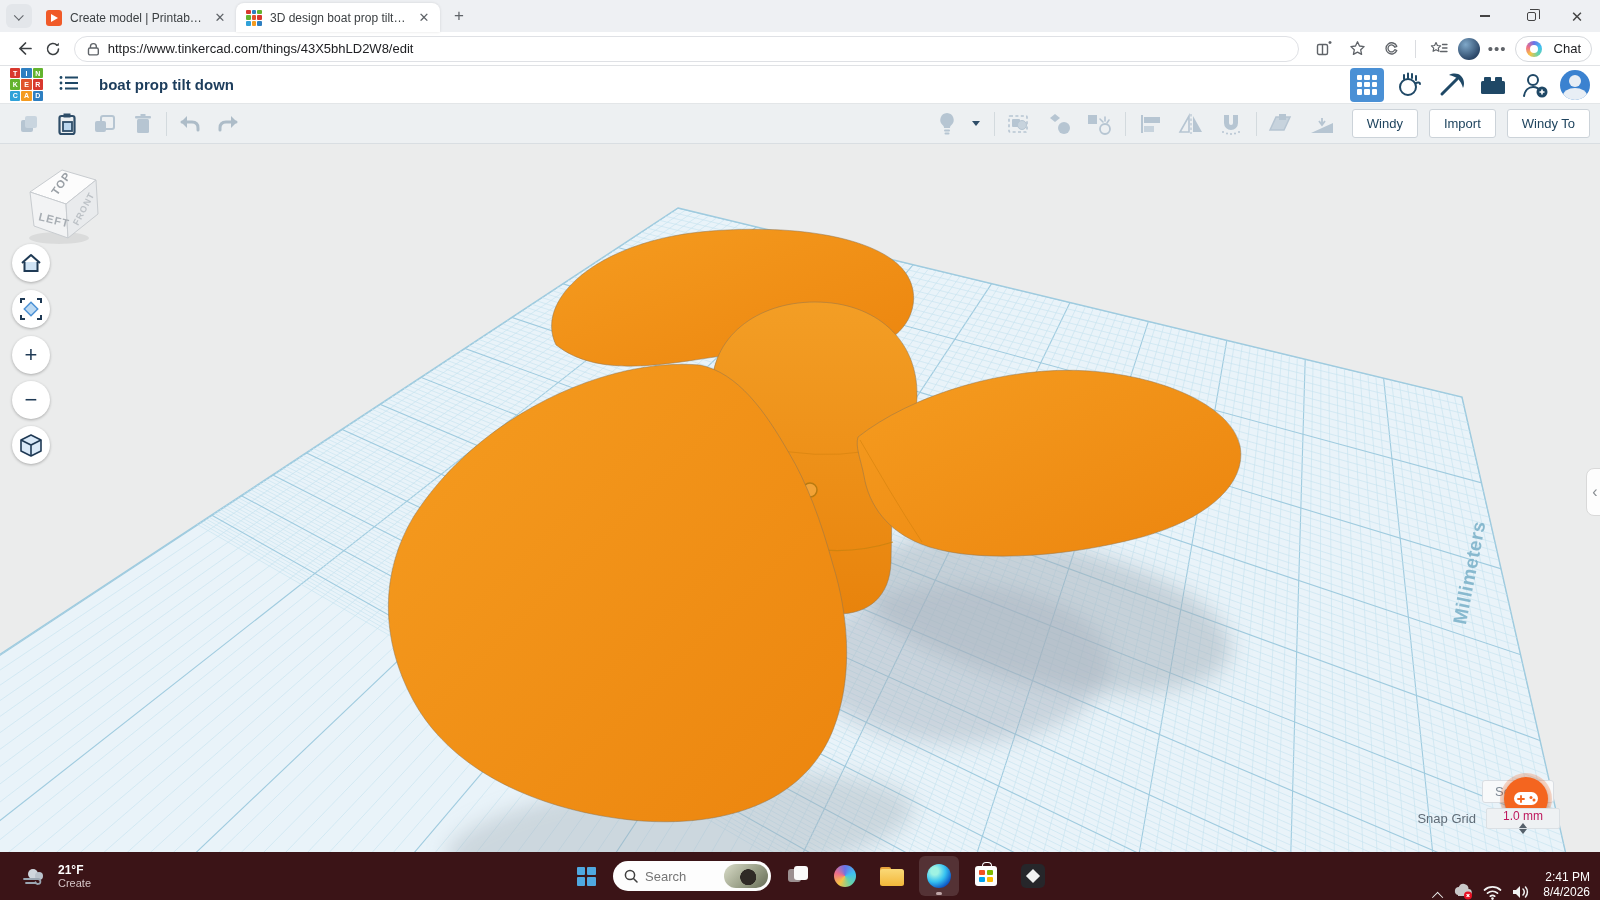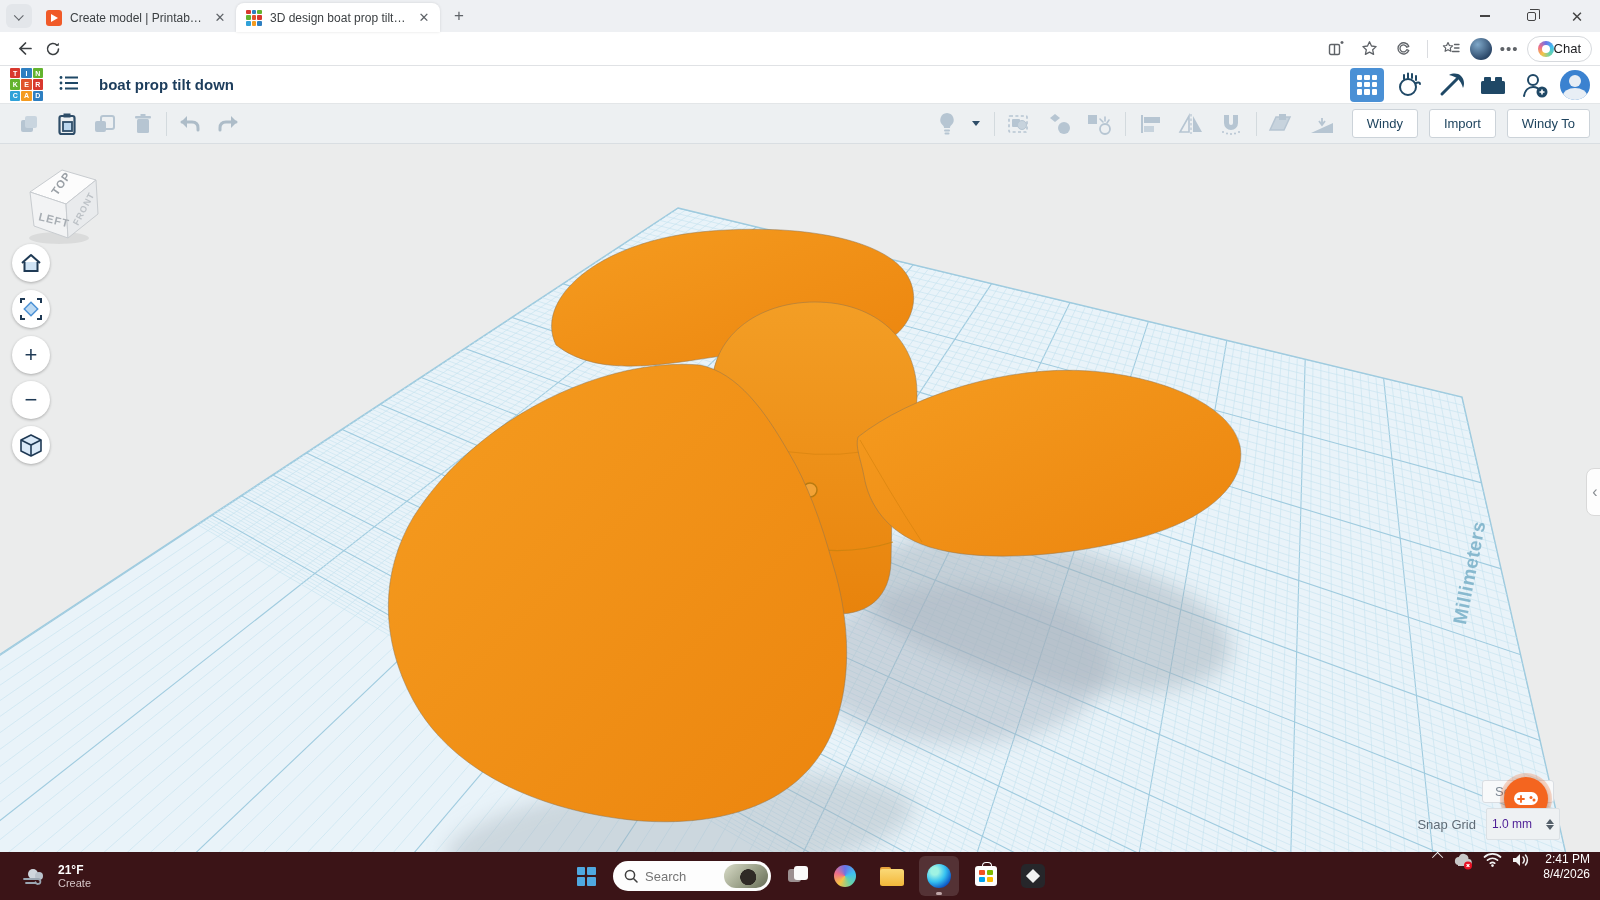--- a/index.html
+++ b/index.html
@@ -28,21 +28,21 @@
 
   
   .urlbar{height:34px;background:#fff;display:flex;align-items:center;border-bottom:1px solid #e0e2e5;flex:none;padding:0 8px;}
   .nav-ic{width:30px;height:28px;display:flex;align-items:center;justify-content:center;cursor:pointer;flex:none;}
   .url-pill{flex:1;height:26px;margin:0 10px 0 6px;border:1px solid #dfe1e5;border-radius:13px;display:flex;align-items:center;padding:0 12px;gap:8px;background:#fff;max-width:1240px;}
   .url-pill input{border:none;outline:none;font-size:13px;color:#202124;width:100%;background:transparent;font-family:"Liberation Sans",sans-serif;}
   .bar-right{display:flex;align-items:center;gap:4px;margin-left:auto;}
   .vdiv{width:1px;height:18px;background:#dadce0;margin:0 4px;}
   .avatar-sm{width:22px;height:22px;border-radius:50%;background:radial-gradient(circle at 35% 30%,#7fa8c9,#2e4a6b 70%,#1b2c42);cursor:pointer;}
   .dots{font-size:15px;color:#5f6368;letter-spacing:1px;cursor:pointer;padding:0 4px;}
-  .chat-btn{height:26px;border:1px solid #d6d9dd;border-radius:13px;display:flex;align-items:center;gap:0;padding:0 10px;font-size:13px;color:#202124;cursor:pointer;background:#fff;}
+  .chat-btn{height:26px;border:1px solid #d6d9dd;border-radius:13px;display:flex;align-items:center;gap:12px;padding:0 10px;font-size:13px;color:#202124;cursor:pointer;background:#fff;}
   .copilot{width:16px;height:16px;border-radius:50%;background:conic-gradient(#6a73e8,#3fc1f0,#69d3a7,#f6c444,#ee6d8a,#6a73e8);position:relative;}
   .copilot:before{content:"";position:absolute;inset:4px;border-radius:50%;background:#fff;}
 
   
   .tc-header{height:38px;background:#fff;border-bottom:1px solid #e3e6e8;display:flex;align-items:center;flex:none;padding:0 10px;}
   .logo-grid{width:33px;height:33px;display:grid;grid-template-columns:repeat(3,1fr);gap:1px;cursor:pointer;}
   .logo-grid div{display:flex;align-items:center;justify-content:center;color:#fff;font-size:7px;font-weight:bold;border-radius:1px;}
   .menu-ic{margin-left:16px;cursor:pointer;}
   .doc-title{margin-left:20px;font-size:15px;font-weight:bold;color:#1d3d5c;}
   .hdr-right{margin-left:auto;display:flex;align-items:center;gap:8px;}
@@ -65,21 +65,21 @@
   
   .canvas{position:relative;height:708px;background:#ebecec;overflow:hidden;flex:none;}
   .canvas svg.layer{position:absolute;left:0;top:0;}
   .units{position:absolute;left:1449px;top:478px;transform:rotate(-79deg);transform-origin:0 0;font-size:19px;font-weight:bold;color:rgba(125,178,202,.9);letter-spacing:.5px;white-space:nowrap;}
   .navcircle{position:absolute;left:12px;width:38px;height:38px;border-radius:50%;background:#fff;box-shadow:0 1px 3px rgba(0,0,0,.28);display:flex;align-items:center;justify-content:center;cursor:pointer;font-size:22px;color:#1f3a55;}
   .collapse-tab{position:absolute;right:-4px;top:324px;width:18px;height:48px;background:#fdfdfd;border:1px solid #d9d9d9;border-radius:8px 0 0 8px;display:flex;align-items:center;justify-content:center;color:#8a8f94;font-size:16px;cursor:pointer;}
   .set-btn{position:absolute;right:46px;top:636px;width:72px;height:23px;background:#f8f9fa;border:1px solid #d9dde2;border-radius:3px;color:#7d8894;font-size:13px;display:flex;align-items:center;padding-left:12px;overflow:hidden;cursor:pointer;}
   .fab{position:absolute;right:52px;top:633px;width:44px;height:44px;border-radius:50%;background:#f4651f;box-shadow:0 0 0 4px rgba(244,101,31,.25),0 2px 5px rgba(0,0,0,.3);display:flex;align-items:center;justify-content:center;cursor:pointer;}
   .snaprow{position:absolute;right:40px;top:664px;display:flex;align-items:center;gap:10px;}
   .snaplabel{font-size:13px;color:#5f6b76;}
-  .snapdd{width:74px;height:32px;background:#eef1f3;border:1px solid #dbe0e4;border-radius:2px;display:flex;align-items:center;justify-content:space-between;padding:0 5px;font-size:12px;color:#4c1d95;cursor:pointer;}
+  .snapdd{width:74px;height:21px;background:#eef1f3;border:1px solid #dbe0e4;border-radius:2px;display:flex;align-items:center;justify-content:space-between;padding:0 5px;font-size:12px;color:#be185d;cursor:pointer;flex-direction:column;}
   .spin{display:flex;flex-direction:column;gap:1px;align-items:center;}
   .spin b{width:0;height:0;border-left:4px solid transparent;border-right:4px solid transparent;}
   .spin .up{border-bottom:5px solid #55606a;}
   .spin .dn{border-top:5px solid #55606a;}
 
   
   .taskbar{height:48px;background:#3b1417;position:relative;flex:none;color:#fff;}
   .weather{position:absolute;left:14px;top:0;height:48px;display:flex;align-items:center;gap:8px;padding:0 8px;cursor:pointer;}
   .wtxt .t1{font-size:12px;font-weight:bold;line-height:14px;}
   .wtxt .t2{font-size:11px;color:#d6c6c7;line-height:13px;}
@@ -101,21 +101,21 @@
   .copilot-tb{width:22px;height:22px;border-radius:50%;background:conic-gradient(#6a73e8,#3fc1f0,#69d3a7,#f6c444,#ee6d8a,#6a73e8);}
   .folder{width:24px;height:19px;position:relative;}
   .folder:before{content:"";position:absolute;left:0;top:0;width:11px;height:6px;background:#e8a33d;border-radius:2px 2px 0 0;}
   .folder:after{content:"";position:absolute;left:0;top:2px;width:24px;height:17px;background:linear-gradient(#fad977,#f3b73a);border-radius:2.5px;}
   .edge-ic{width:24px;height:24px;border-radius:50%;background:radial-gradient(circle at 32% 30%,#9ff3e3 0 16%,#35c1f1 46%,#0b50c2 78%);}
   .store-ic{width:22px;height:20px;background:#fdfdfd;border-radius:3px;position:relative;display:grid;grid-template-columns:1fr 1fr;gap:2px;padding:4px;}
   .store-ic:before{content:"";position:absolute;left:7px;top:-4px;width:8px;height:6px;border:1.5px solid #fdfdfd;border-bottom:none;border-radius:4px 4px 0 0;}
   .store-ic div{border-radius:1px;}
   .darkapp{width:24px;height:24px;background:#26262a;border-radius:5px;display:flex;align-items:center;justify-content:center;}
   .darkapp i{width:10px;height:10px;background:#f2f2f2;transform:rotate(45deg);display:block;}
-  .tray{position:absolute;right:10px;top:0;height:48px;display:flex;align-items:flex-start;gap:9px;}
+  .tray{position:absolute;right:10px;top:0;height:48px;display:flex;align-items:flex-end;gap:9px;}
   .tray .chevup{width:8px;height:8px;border-left:1.6px solid #eee;border-top:1.6px solid #eee;transform:rotate(45deg) translateY(2px);}
   .clock{text-align:right;font-size:12px;line-height:15px;margin-left:4px;cursor:pointer;}
 </style>
 </head>
 <body>
 
 <div class="app">
 
   <div class="tabstrip">
     <div class="tab-dd">
@@ -159,20 +159,27 @@
     <div class="nav-ic">
       <svg width="17" height="17" viewBox="0 0 17 17">
           <path d="M10.5 3 5 8.5l5.5 5.5M5 8.5h11" stroke="#3c4043" stroke-width="1.7" fill="none" stroke-linecap="round"></path>
         </svg>
     </div>
     <div class="nav-ic">
       <svg width="16" height="16" viewBox="0 0 16 16">
           <path d="M13.5 8a5.5 5.5 0 1 1-1.6-3.9" stroke="#3c4043" stroke-width="1.6" fill="none" stroke-linecap="round"></path>
           <path d="M13.8 1.8v3h-3z" fill="#3c4043"></path>
         </svg>
+    </div>
+    <div class="url-pill">
+      <svg width="13" height="14" viewBox="0 0 13 14">
+          <rect x="1.5" y="6" width="10" height="7" rx="1.5" fill="none" stroke="#5f6368" stroke-width="1.4"></rect>
+          <path d="M3.5 6V4.5a3 3 0 0 1 6 0V6" fill="none" stroke="#5f6368" stroke-width="1.4"></path>
+        </svg>
+      <input readonly="" value="https://www.tinkercad.com/things/43X5bhLD2W8/edit" style="">
     </div>
     <div class="bar-right">
       <div class="nav-ic">
         <svg width="16" height="16" viewBox="0 0 16 16">
             <rect x="1.5" y="3.5" width="10" height="10" rx="1.5" fill="none" stroke="#5f6368" stroke-width="1.4"></rect>
             <path d="M6.5 3.5v10M12.5 1.5h3M14 0v3" stroke="#5f6368" stroke-width="1.4" fill="none"></path>
           </svg>
       </div>
       <div class="nav-ic">
         <svg width="17" height="17" viewBox="0 0 17 17">

